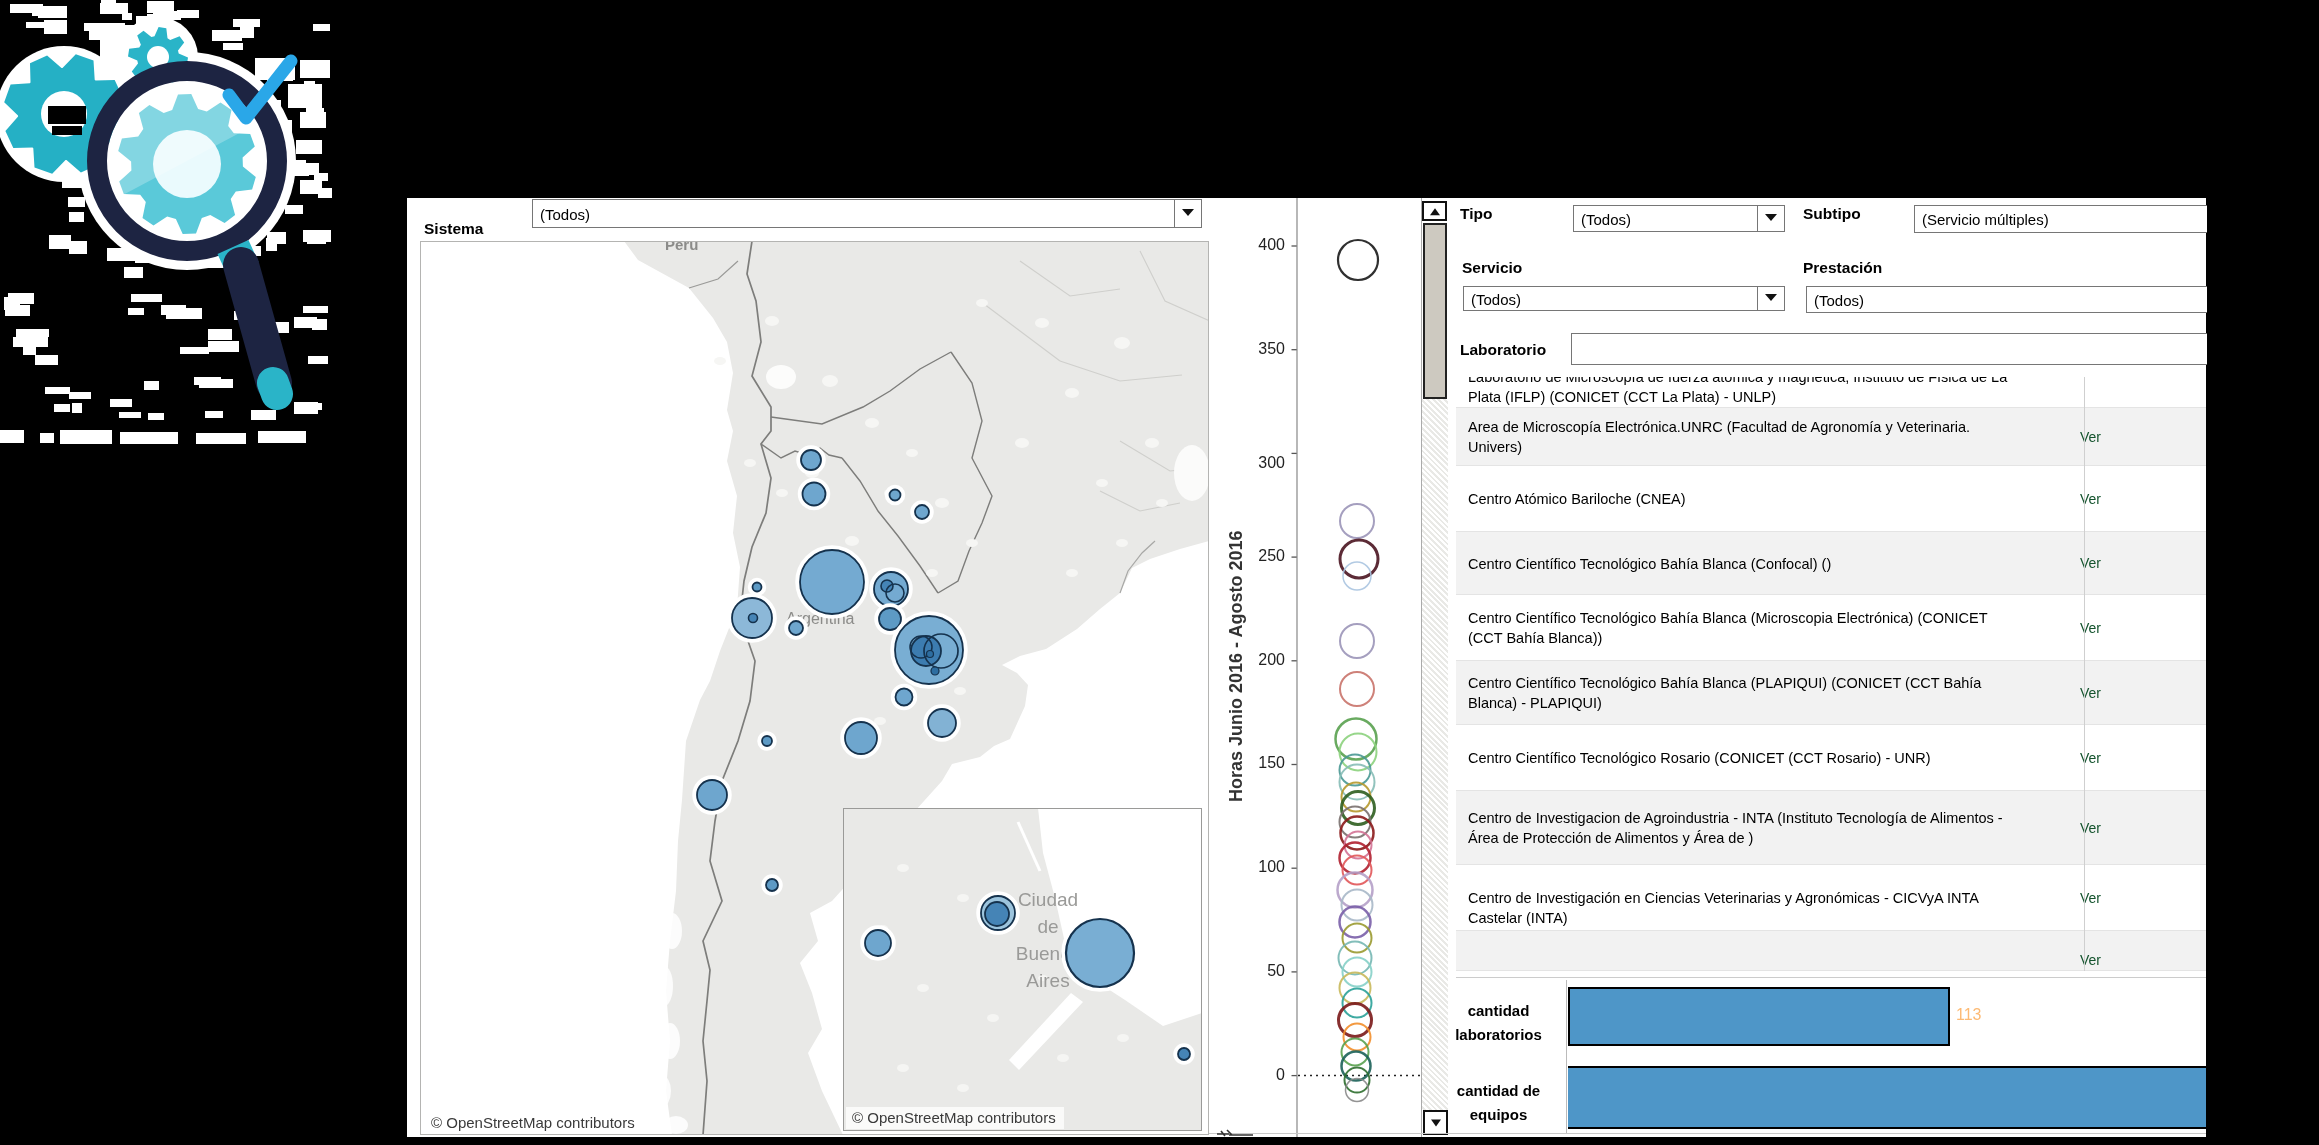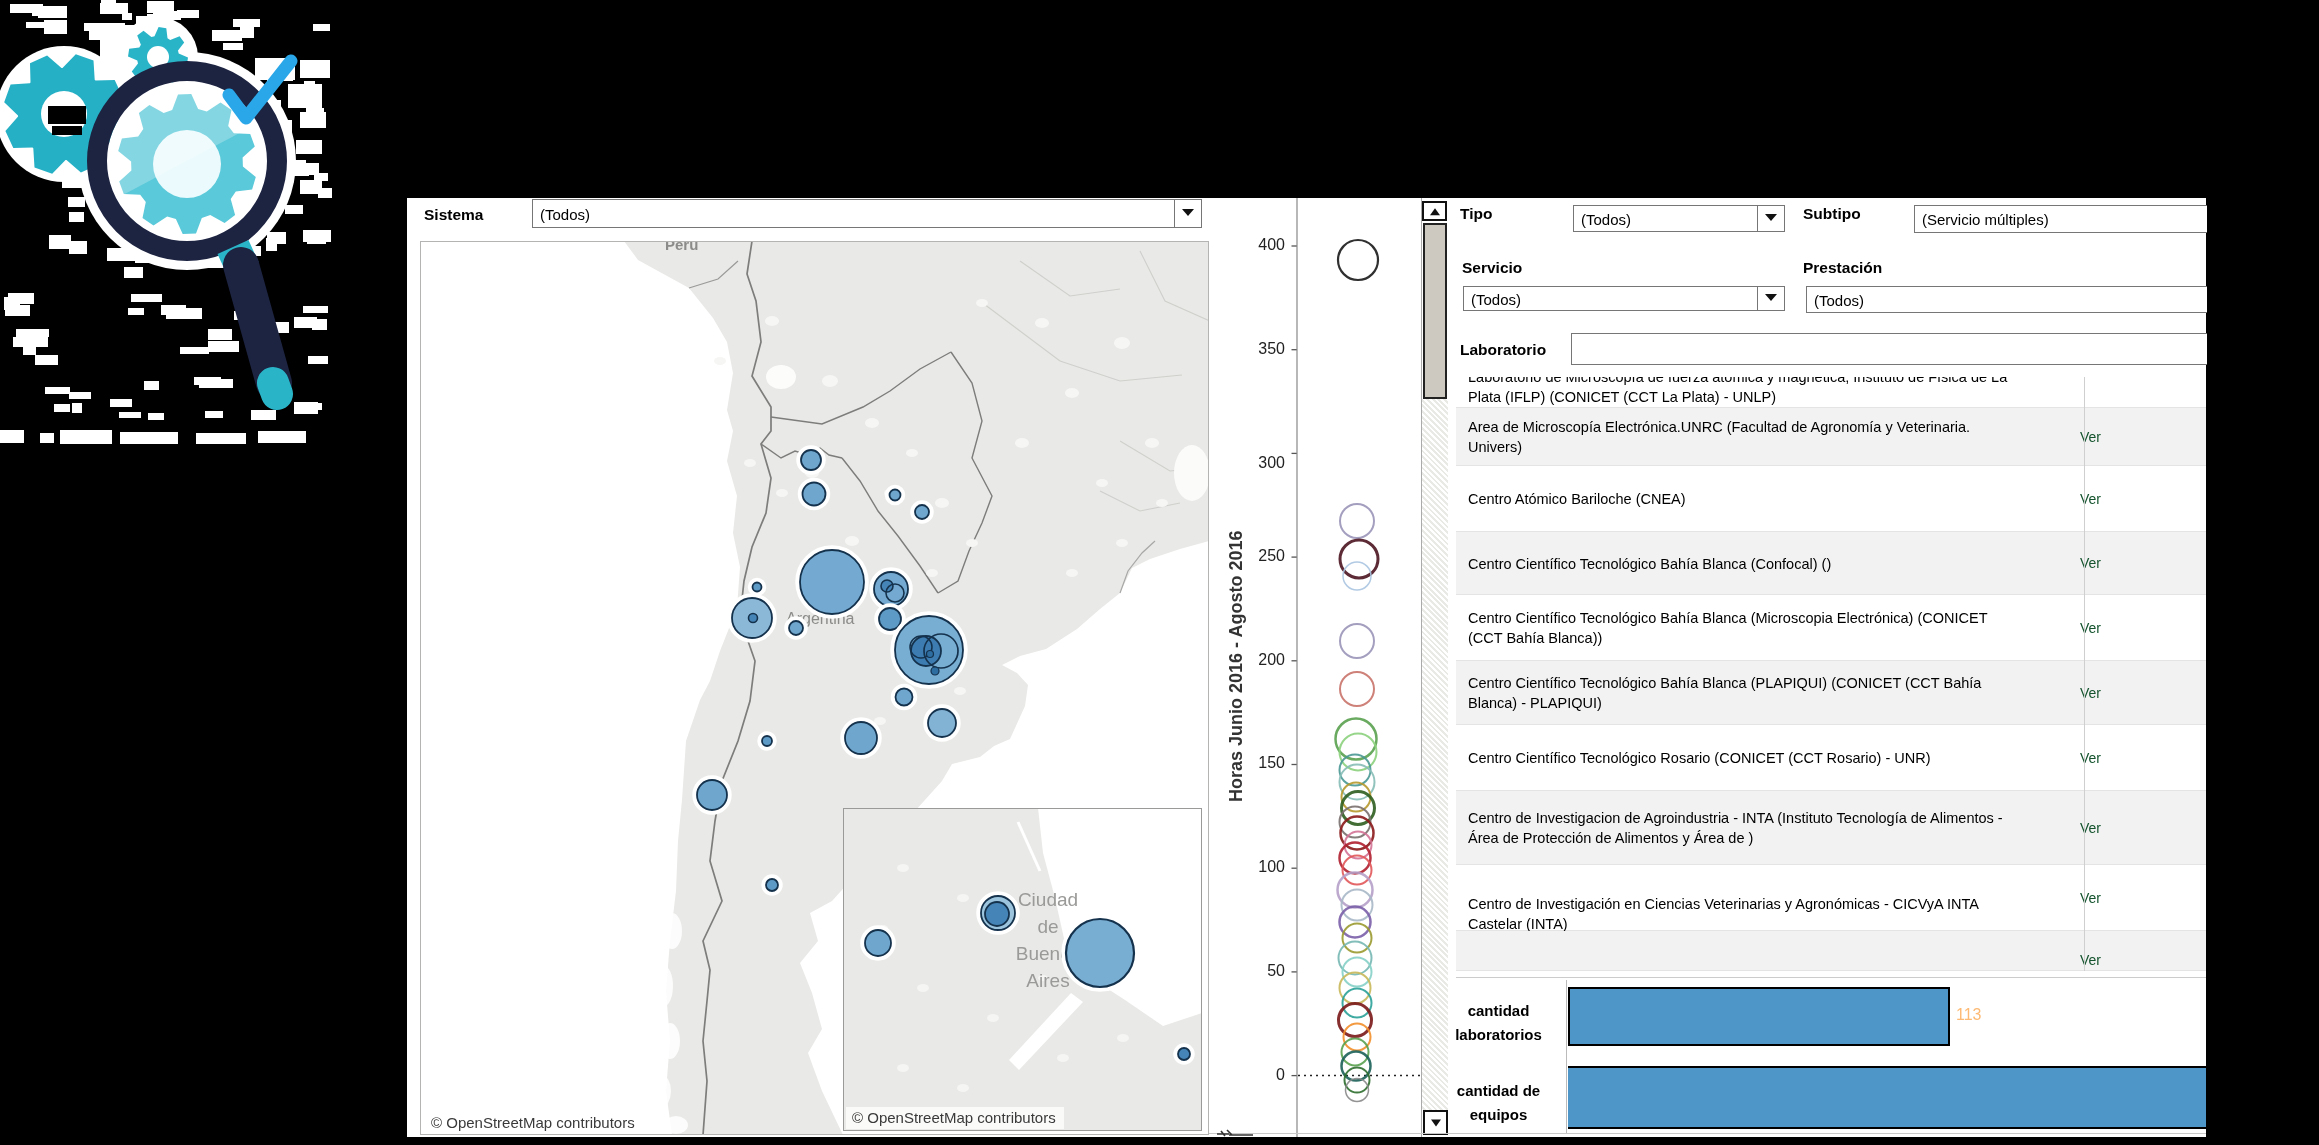--- a/index.html
+++ b/index.html
@@ -144,21 +144,21 @@
       <circle cx="187" cy="164" r="34" fill="#eafafd"></circle>
 <path d="M108,161 A79,79 0 0 1 266,161 Z" fill="#ffffff" opacity="0.25" transform="rotate(-28 187 161)"></path>
 <circle cx="187" cy="161" r="90" fill="none" stroke="#1d2442" stroke-width="20"></circle>
 <line x1="233" y1="247" x2="243" y2="269" stroke="#2ab4c8" stroke-width="34"></line>
 <line x1="241" y1="265" x2="274" y2="383" stroke="#1d2442" stroke-width="36" stroke-linecap="round"></line>
 <line x1="273" y1="383" x2="277" y2="394" stroke="#2ab4c8" stroke-width="32" stroke-linecap="round"></line>
 <path d="M229,95 L246,118 L291,61" fill="none" stroke="#2aa7e8" stroke-width="13" stroke-linecap="round" stroke-linejoin="round"></path>
   </svg>
   <div id="content"></div>
 
-  <div class="lbl" style="left:424px;top:206px">Sistema</div>
+  <div class="lbl" style="left:424px;top:220px">Sistema</div>
   <div class="dd" style="left:532px;top:199px;width:670px;height:29px">
     <span class="txt">(Todos)</span>
       <span class="arr"></span>
   </div>
 
   <svg class="abs" style="left:420px;top:241px;background:#fff" width="789" height="894" viewBox="0 0 789 894">
     <path d="M204,0 L218,19 L269,47 L293,77 L307,101 L313,132 L307,169 L313,190 L307,220 L317,255 L313,292 L320,326 L317,367 L300,410 L290,440 L280,459 L266,500 L262,559 L258,600 L256,650 L250,700 L246,750 L250,800 L246,850 L252,894 L423,894 L402,850 L388,812 L402,788 L392,752 L380,722 L398,700 L390,672 L412,660 L430,640 L448,612 L468,588 L495,570 L522,540 L532,523 L560,516 L574,505 L590,498 L605,465 L608,444 L597,432 L582,424 L566,432 L600,415 L626,408 L657,388 L680,368 L700,352 L712,327 L730,318 L760,308 L789,300 L789,0 Z" fill="#e9e9e7"></path>
 <ellipse cx="252" cy="690" rx="10" ry="18" fill="#fff" opacity="0.85"></ellipse>
 <ellipse cx="244" cy="745" rx="9" ry="20" fill="#fff" opacity="0.85"></ellipse>
 <ellipse cx="250" cy="800" rx="10" ry="18" fill="#fff" opacity="0.85"></ellipse>
@@ -402,21 +402,21 @@
     </div>
 <div class="trow" style="top:725px;height:66px;background:#ffffff">
       <div class="tcell" style="margin-top:23px;">Centro Científico Tecnológico Rosario (CONICET (CCT Rosario) - UNR)</div>
       <div class="ver" style="line-height:66px">Ver</div>
     </div>
 <div class="trow" style="top:791px;height:74px;background:#f2f2f2">
       <div class="tcell" style="margin-top:17px;">Centro de Investigacion de Agroindustria - INTA (Instituto Tecnología de Alimentos -<br>Área de Protección de Alimentos y Área de )</div>
       <div class="ver" style="line-height:74px">Ver</div>
     </div>
 <div class="trow" style="top:865px;height:66px;background:#ffffff">
-      <div class="tcell" style="margin-top:29px;">Centro de Investigación en Ciencias Veterinarias y Agronómicas - CICVyA INTA<br>Castelar (INTA)</div>
+      <div class="tcell" style="margin-top:23px;">Centro de Investigación en Ciencias Veterinarias y Agronómicas - CICVyA INTA<br>Castelar (INTA)</div>
       <div class="ver" style="line-height:66px">Ver</div>
     </div>
 <div class="trow" style="top:931px;height:40px;background:#f2f2f2">
       <div class="ver" style="line-height:58px">Ver</div>
     </div>
 
   <div id="tabdiv"></div>
 
   <div class="abs" style="left:1209px;top:1133px;width:997px;height:1px;background:#c9c9c9"></div>
   <svg class="abs" style="left:1215px;top:1126px" width="40" height="12" viewBox="0 0 40 12">

